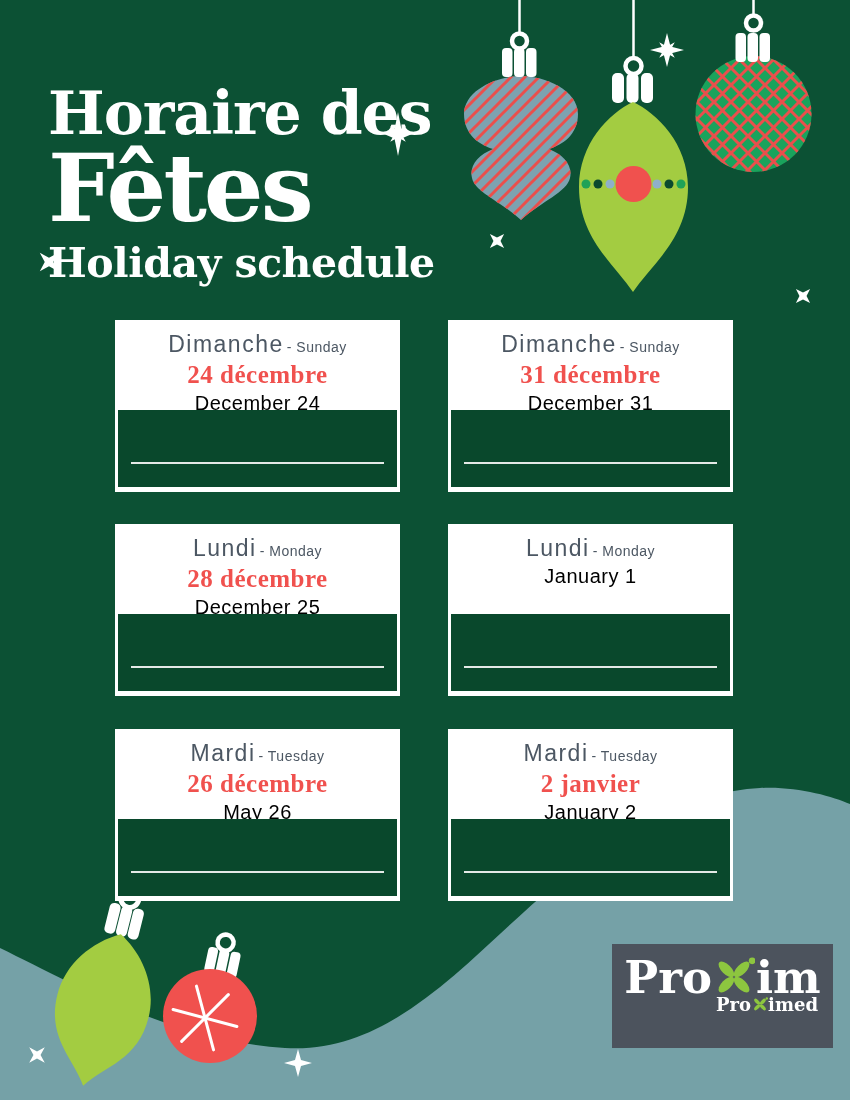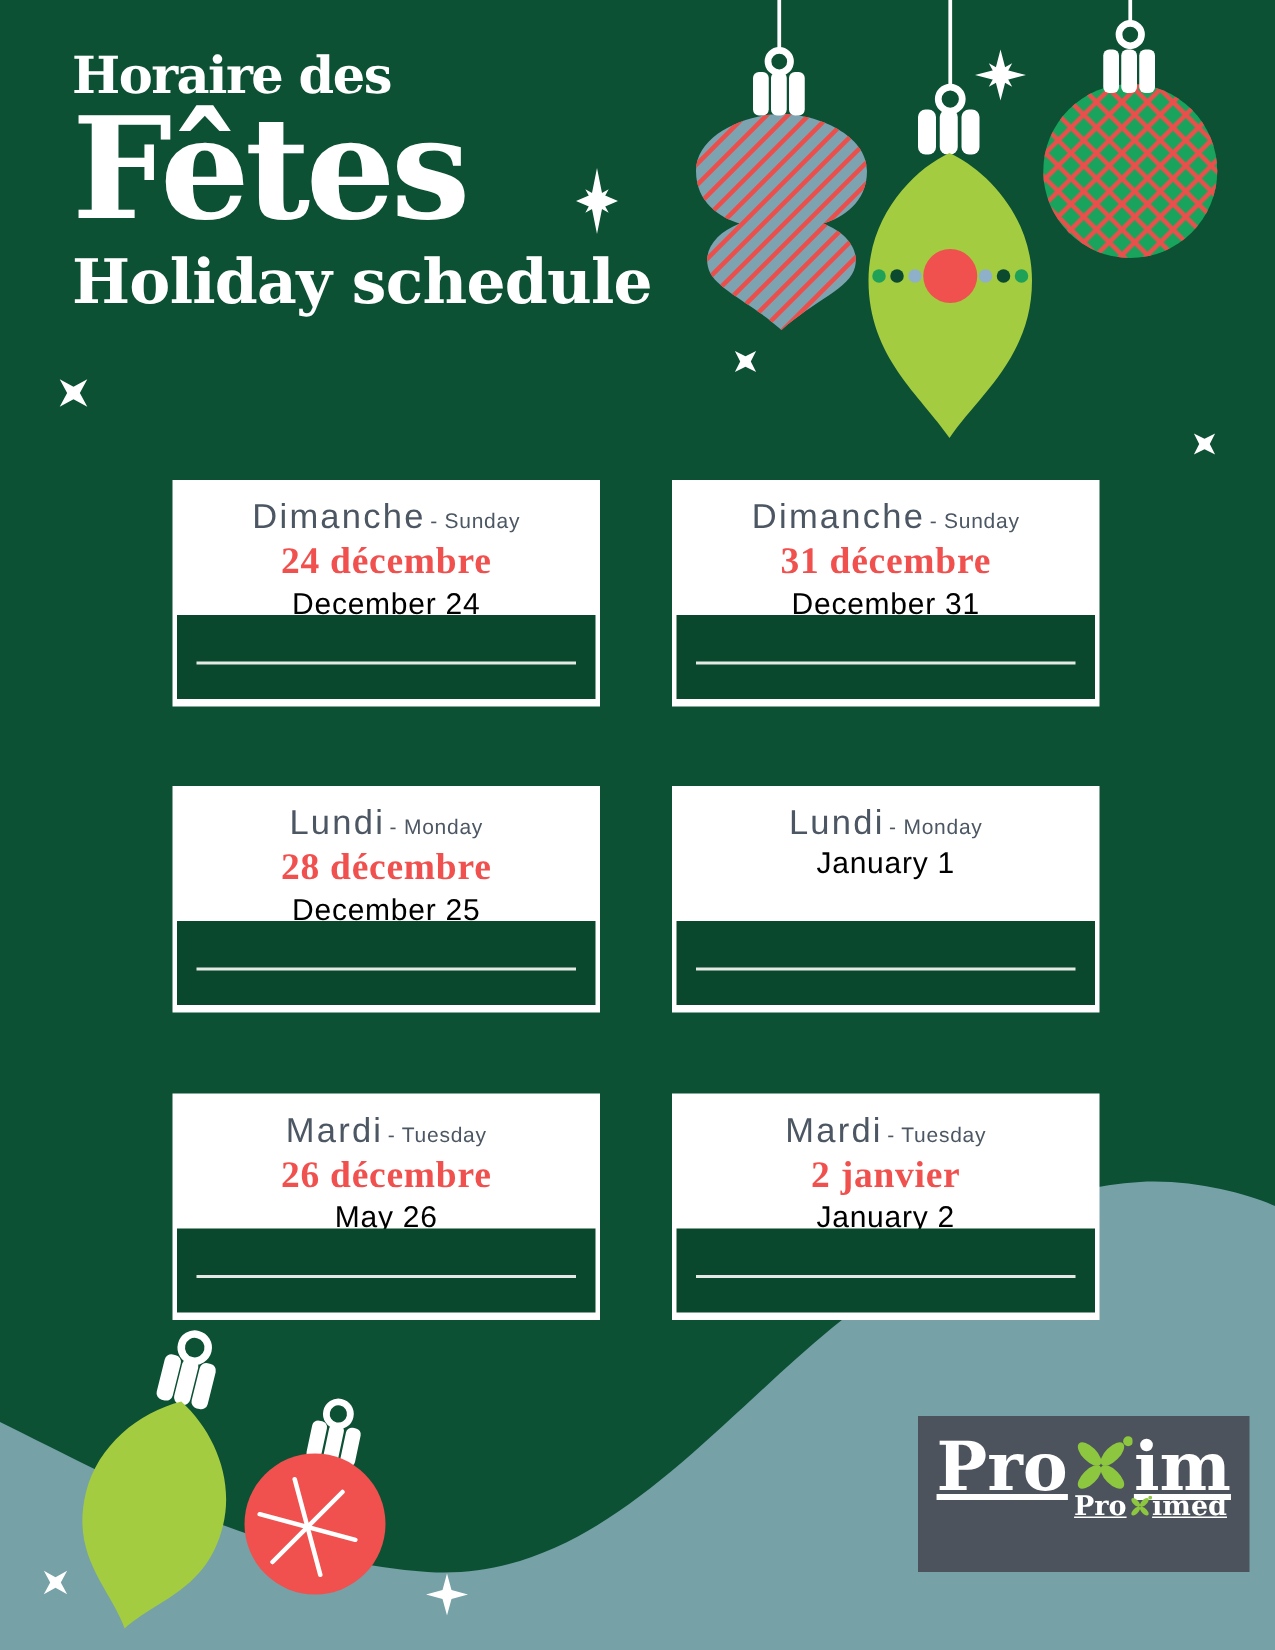--- a/index.html
+++ b/index.html
@@ -8,41 +8,41 @@
     background:#0C5134;
     font-family:"Liberation Sans", sans-serif;
   }
   .deco{position:absolute;left:0;top:0;width:850px;height:1100px;z-index:0;}
 
   
   .title{
     position:absolute;left:48px;top:34px;z-index:2;color:#FFFFFF;
     font-family:"DejaVu Serif", serif;font-weight:bold;
   }
-  .title .t1{font-size:34px;line-height:1.05;letter-spacing:-1px;}
+  .title .t1{font-size:60px;line-height:1.05;letter-spacing:-1px;margin-top:48px;}
   .title .t2{font-size:94px;line-height:0.92;letter-spacing:-3px;}
   .title .t3{font-size:41px;line-height:1;margin-top:12px;letter-spacing:-0.5px;}
 
   
   .card{
-    position:absolute;width:285px;height:151px;background:#FFFFFF;z-index:3;
+    position:absolute;width:285px;height:172px;background:#FFFFFF;z-index:3;
   }
   .card-head{height:90px;box-sizing:border-box;text-align:center;padding-top:11px;}
   .day{font-size:23px;color:#4C5763;letter-spacing:1.5px;white-space:nowrap;}
   .day-en{font-size:14px;letter-spacing:0.5px;margin-left:3px;}
   .date-fr{font-size:25px;font-weight:bold;color:#F0514E;margin-top:3px;letter-spacing:0.5px;font-family:Liberation Serif, serif;}
   .date-fr sup{font-size:13px;}
   .date-en{font-size:20px;color:#000000;margin-top:3px;letter-spacing:0.5px;}
   .card-board{position:absolute;left:3px;right:3px;top:90px;bottom:5px;background:#09482C;}
   .fill-line{position:absolute;left:13px;right:13px;bottom:23px;height:2px;background:#E4E9E6;}
 
   
   .logo-box{
     position:absolute;left:612px;top:944px;width:221px;height:104px;z-index:3;
-    background:#4C535D;color:#FFFFFF;font-family:"DejaVu Serif", serif;font-weight:bold;text-decoration:underline;
+    background:#4C535D;color:#FFFFFF;font-family:"DejaVu Serif", serif;font-weight:bold;
   }
   .logo-main{display:flex;align-items:center;justify-content:center;font-size:45px;margin-top:11px;line-height:1;}
   .logo-main svg{margin:0 1px;position:relative;top:-1px;}
   .logo-sub{display:flex;align-items:center;justify-content:flex-end;font-size:18px;padding-right:15px;margin-top:-4px;line-height:1;}
   .logo-sub svg{margin:0 0.5px;position:relative;top:-1px;}
   .logo-sub .green{color:#ffffff;}
 </style>
 </head>
 <body>
 

